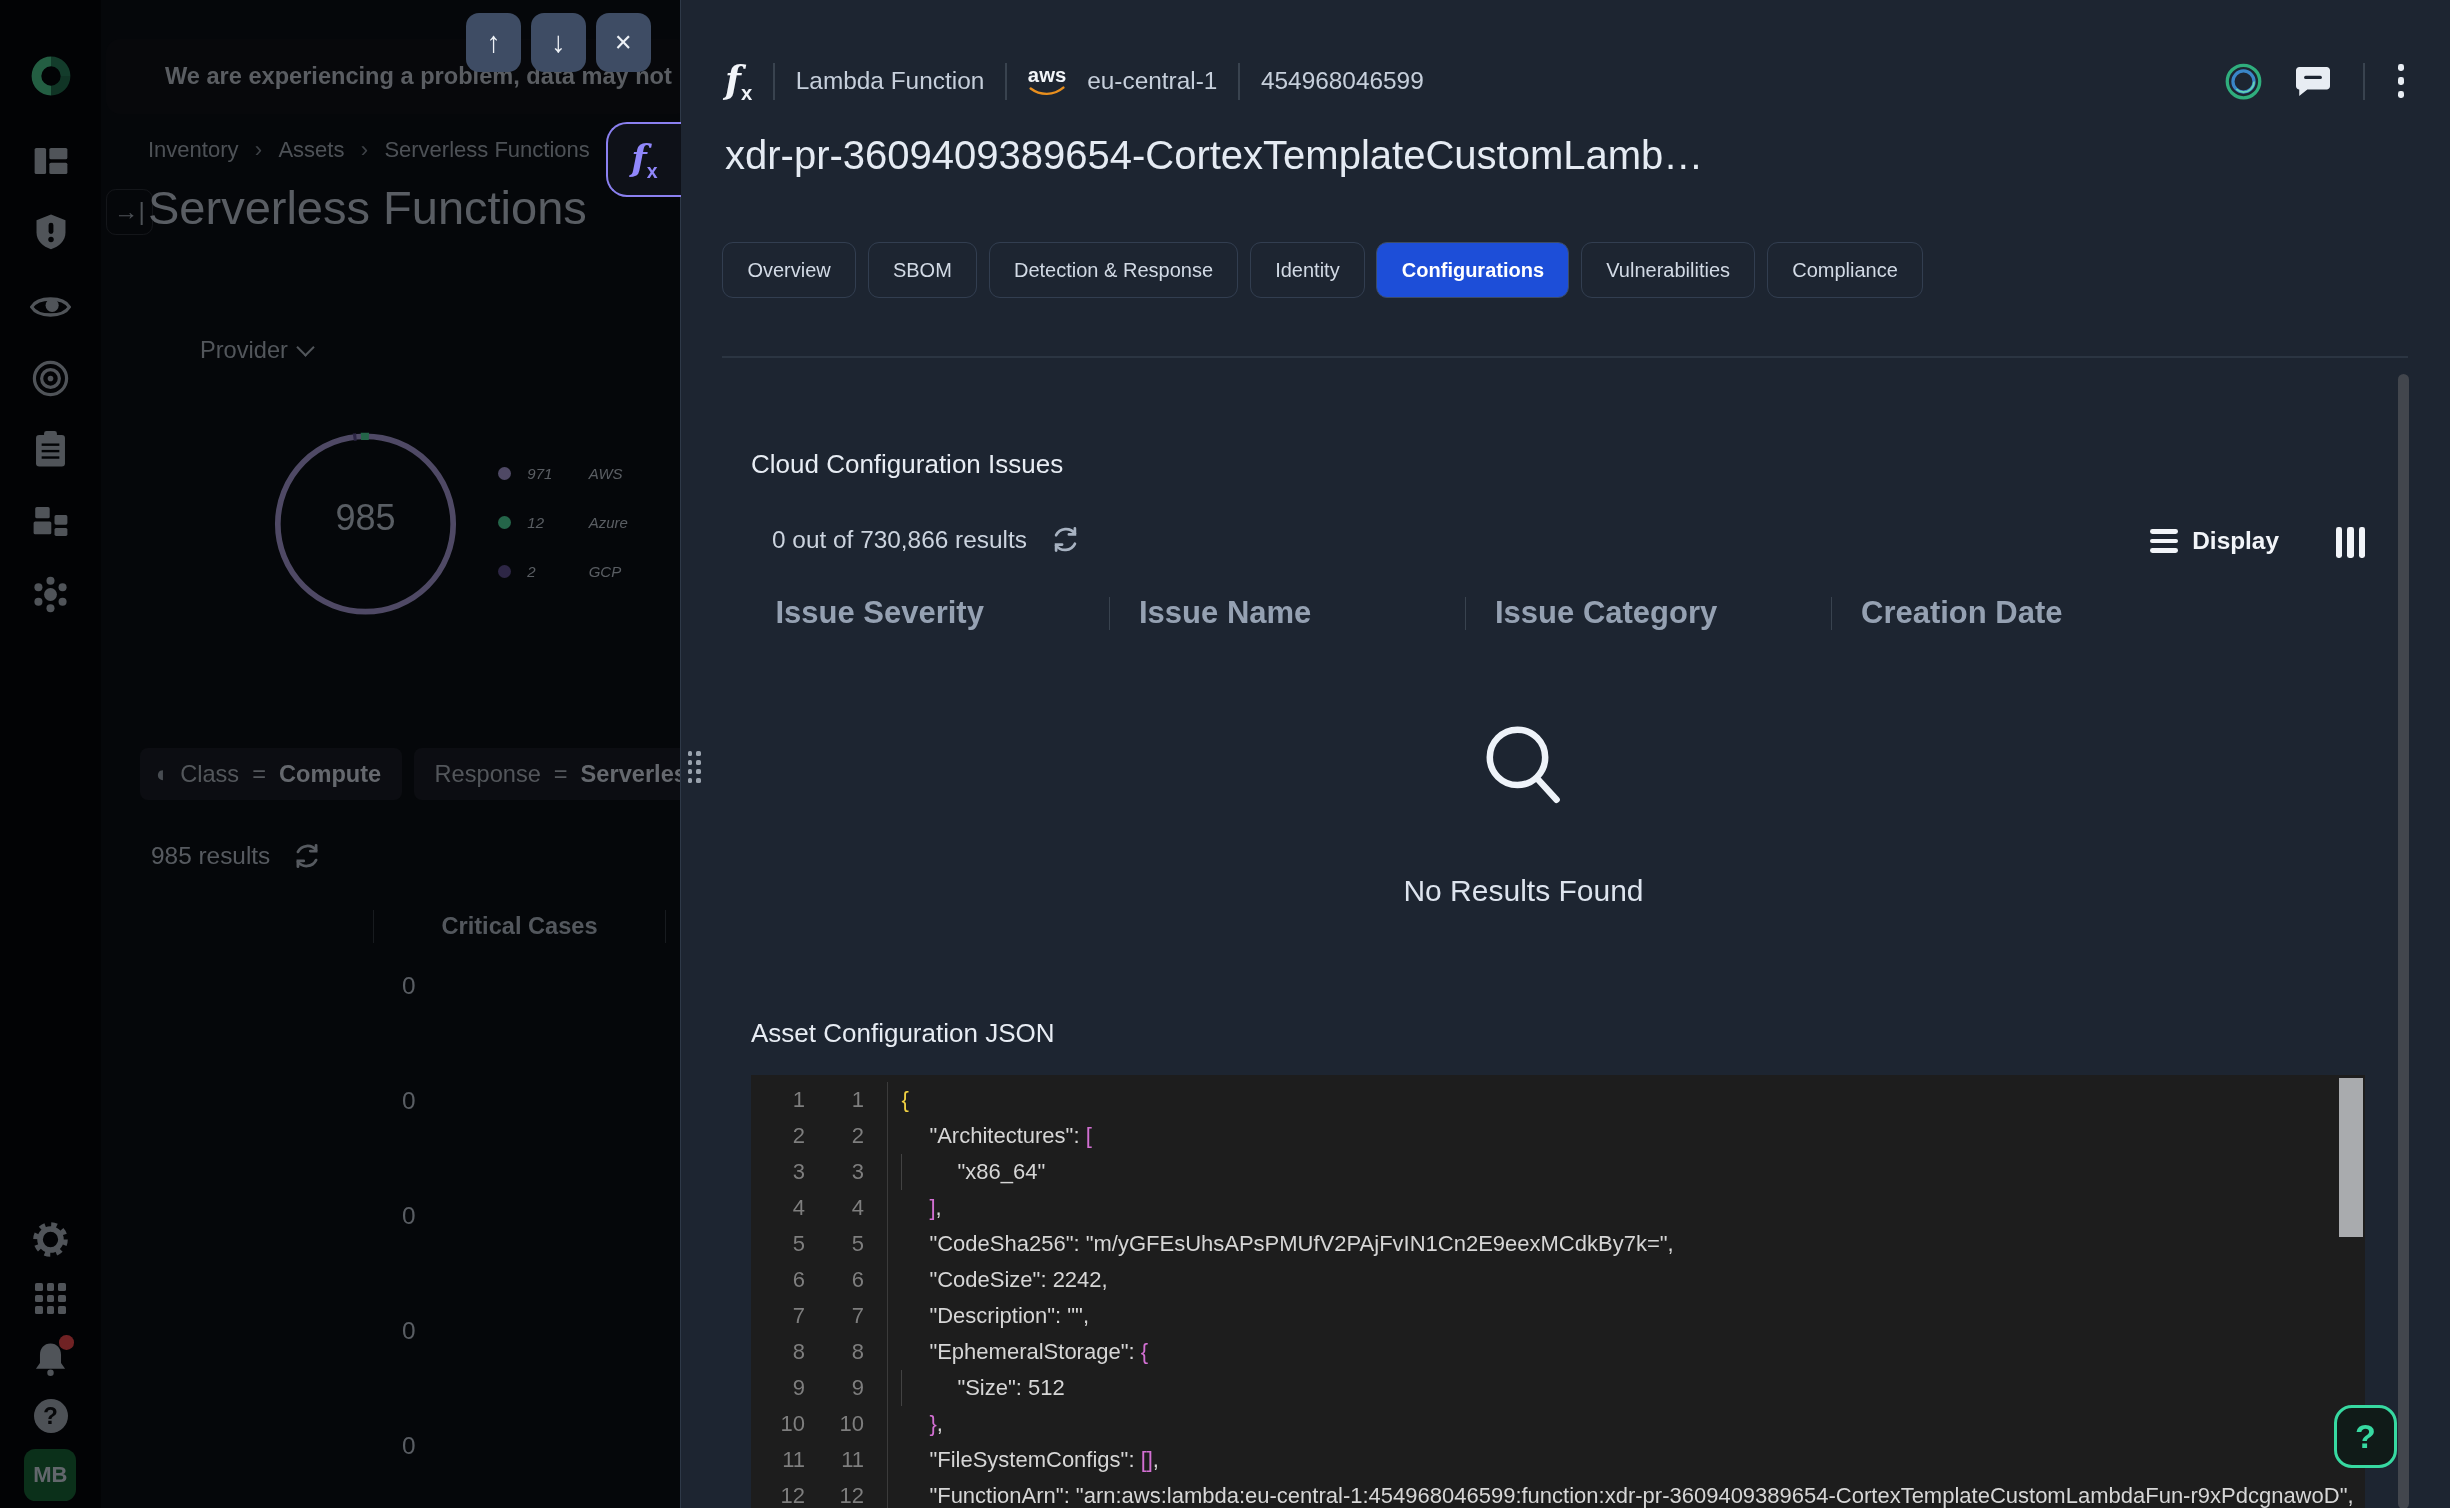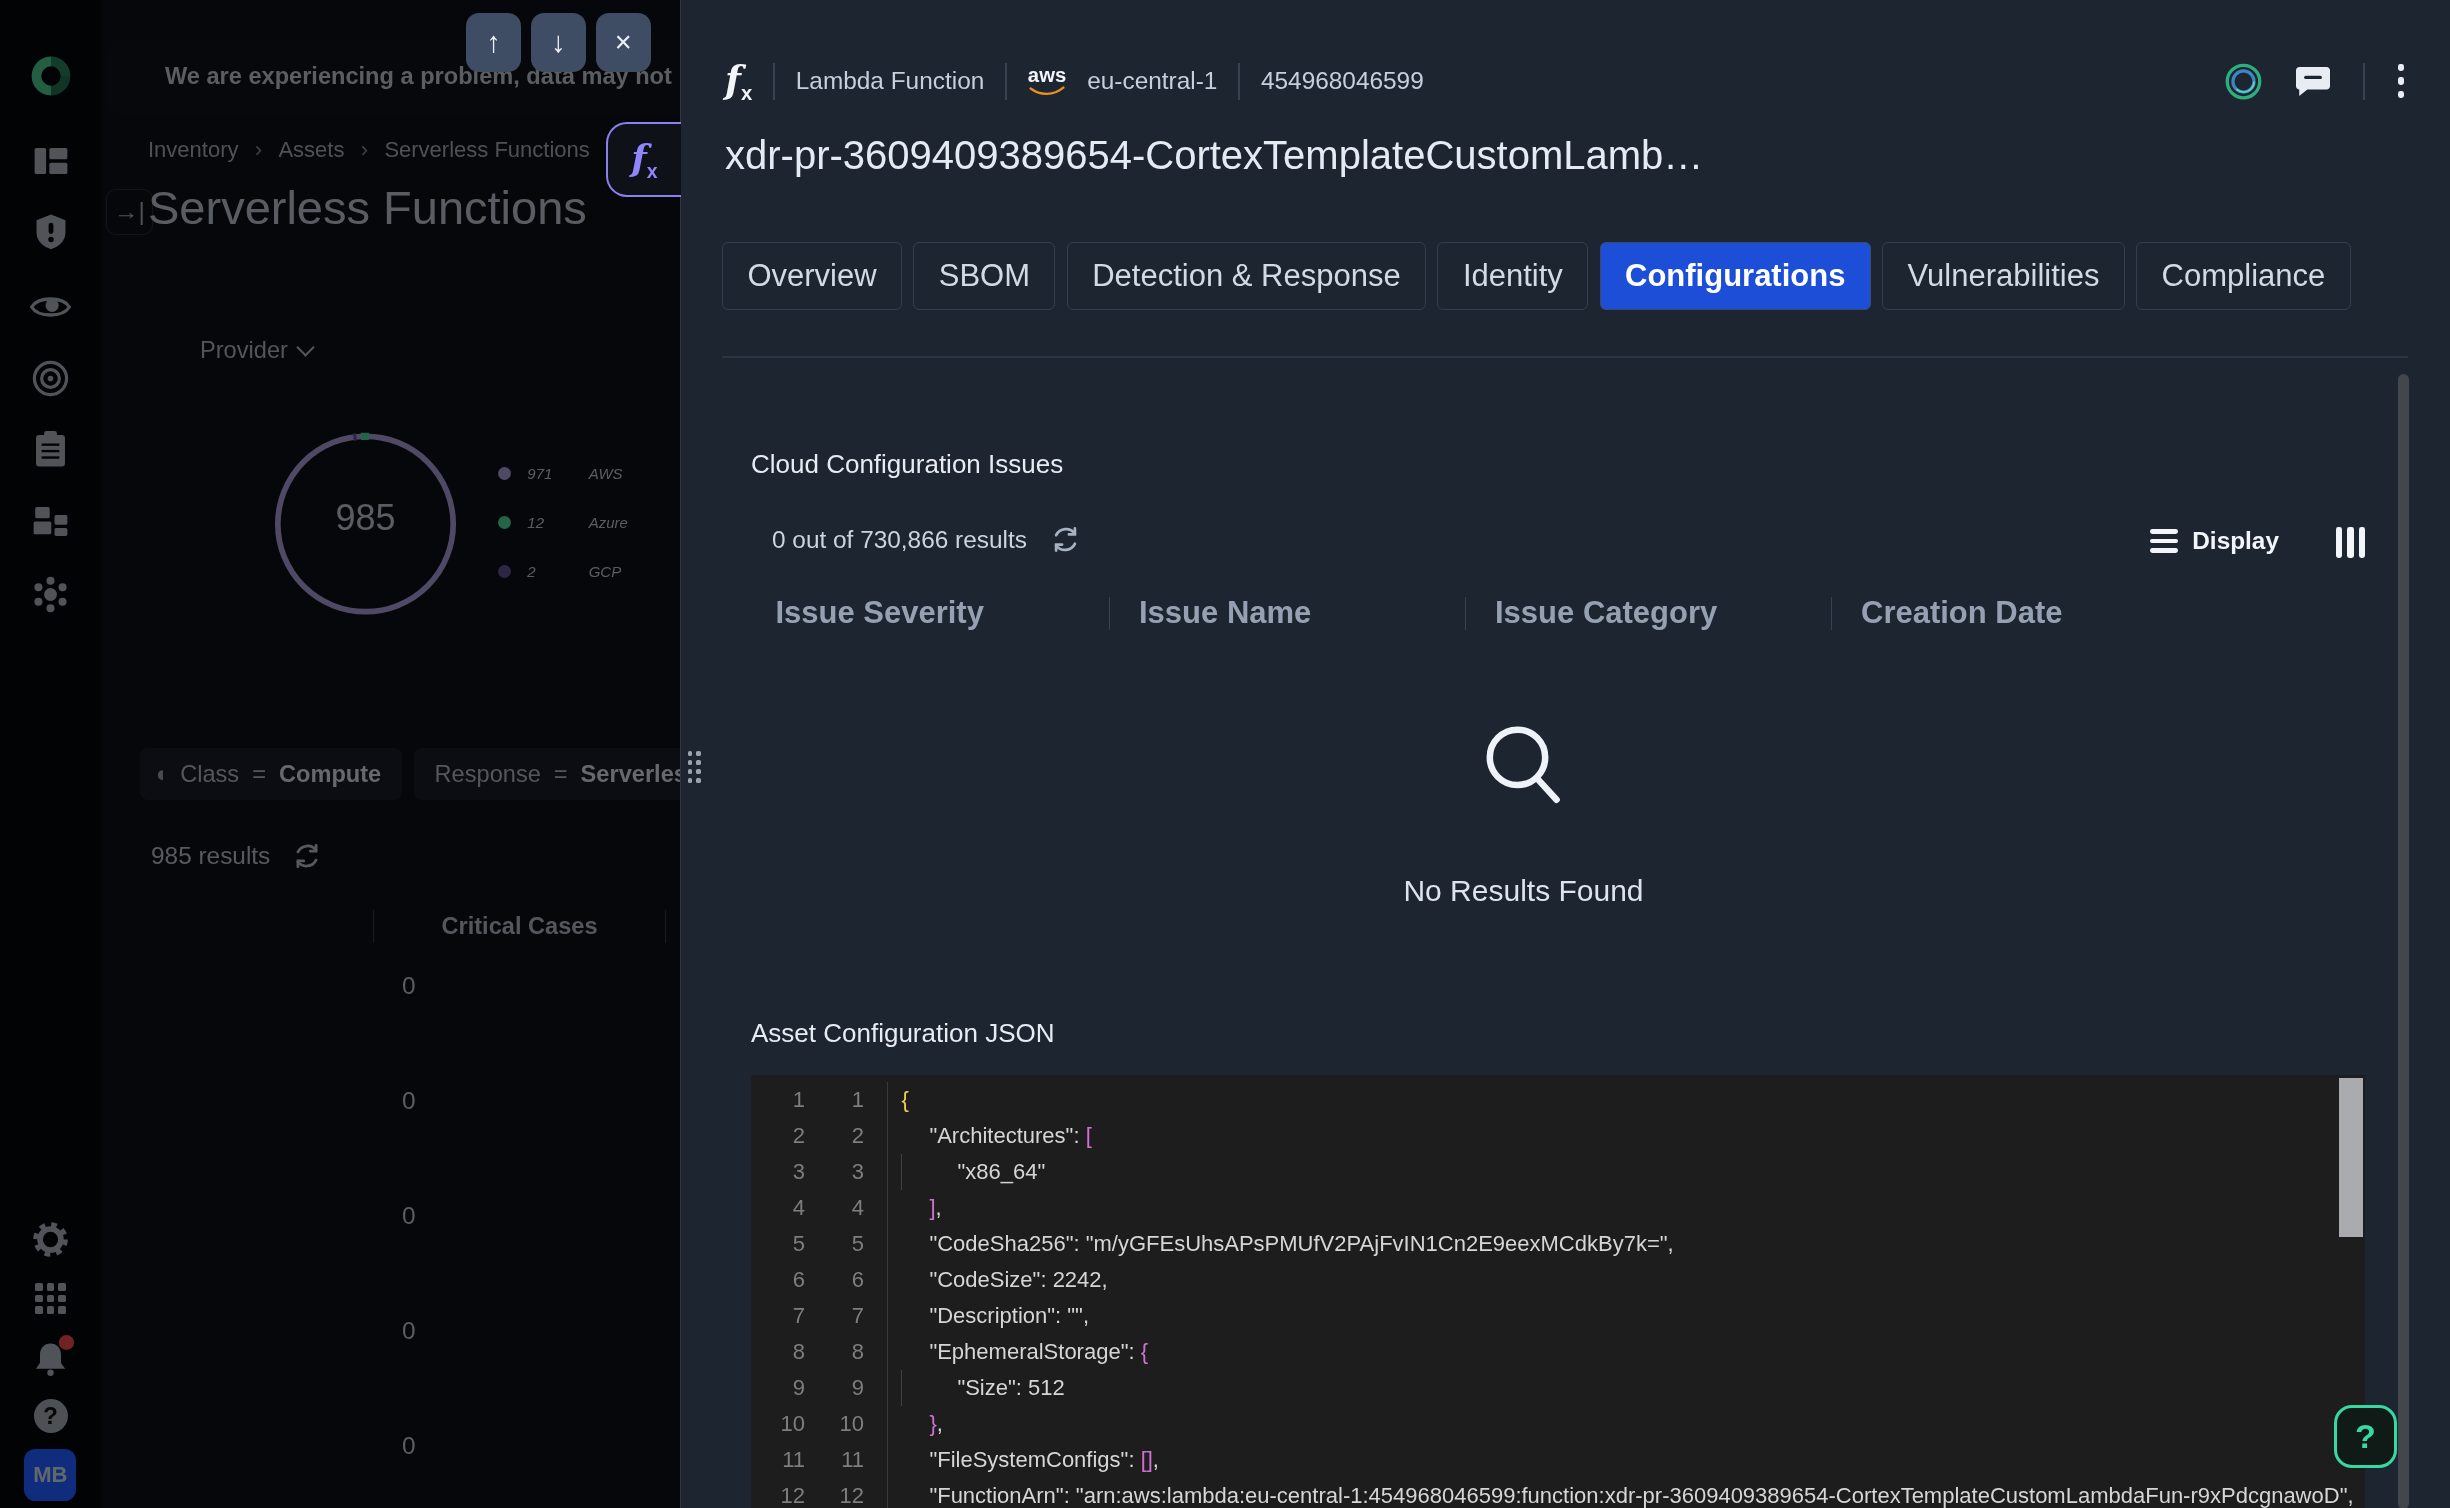--- a/index.html
+++ b/index.html
@@ -68,22 +68,22 @@
   .vdiv { width:1.6px; height:37px; background:#39434f; }
   .aws-logo { display:flex; flex-direction:column; align-items:center; color:#f2f5f9; font-weight:bold; font-size:20.3px; line-height:18px; }
   .aws-logo svg { margin-top:1.6px; }
   .p-head-right { position:absolute; right:46px; top:60px; height:42px; display:flex; align-items:center; gap:33px; }
   .kebab { display:flex; flex-direction:column; gap:6.5px; }
   .kebab i { width:6.5px; height:7.3px; border-radius:2.4px; background:#e8edf3; }
 
   .p-title { position:absolute; left:44px; top:133px; width:1626px; font-size:40px; font-weight:500; color:#e5ebf3; white-space:nowrap; overflow:hidden; }
 
   .tabs { position:absolute; left:41px; top:242px; display:flex; gap:11.4px; }
-  .tab { height:68px; padding:0 24.4px; display:flex; align-items:center; border:0.8px solid #323e50; border-radius:6px;
-         color:#d2dae5; font-size:31px; white-space:nowrap; }
+  .tab { height:56px; padding:0 24.4px; display:flex; align-items:center; border:0.8px solid #323e50; border-radius:11px;
+         color:#d2dae5; font-size:20px; white-space:nowrap; }
   .tab.active { background:#1d4ed8; border-color:#3c4c66; color:#ffffff; font-weight:bold; }
   .tabs-divider { position:absolute; left:41px; top:356px; width:1686px; height:1.6px; background:#2b3542; }
 
   .sec-title { position:absolute; left:70px; font-size:26px; font-weight:500; color:#e7ecf3; }
   .results-row { position:absolute; left:91px; top:525px; display:flex; align-items:center; gap:24.4px; font-size:24.4px; color:#ccd4df; }
   .display-ctl { position:absolute; right:171px; top:527px; display:flex; align-items:center; gap:14.6px; color:#f2f5f9; font-size:24.4px; font-weight:700; }
   .hamb { display:flex; flex-direction:column; gap:4.9px; }
   .hamb i { width:28px; height:4.9px; border-radius:2.4px; background:#f2f5f9; }
   .cols-ic { position:absolute; right:85px; top:527px; display:flex; gap:4.9px; }
   .cols-ic i { width:6.5px; height:31px; border-radius:2.4px; background:#f2f5f9; }
@@ -110,21 +110,21 @@
   .ct .p { color:#d26fd2; }
   .ind { display:inline-block; width:28px; height:36px; vertical-align:top; }
   .ind.g { border-left:0.8px solid #424242; }
   .code-scroll { position:absolute; right:1.6px; top:3.3px; width:24.4px; height:159px; background:#a9abae; }
   .panel-scroll { position:absolute; right:41px; top:374px; width:11.4px; height:1135px; border-radius:5.7px; background:#42464d; }
 
   .help-fab { position:absolute; left:2334px; top:1405px; width:63px; height:63px; border-radius:18px; z-index:7;
               background:#101b18; border:3.3px solid #37d9a1; color:#37d9a1; font-size:34px; font-weight:bold;
               display:flex; align-items:center; justify-content:center; }
 
-  .mb-avatar { position:absolute; left:24.4px; top:1449px; width:52px; height:52px; border-radius:11.4px; background:#1d4ed8;
+  .mb-avatar { position:absolute; left:24.4px; top:1449px; width:52px; height:52px; border-radius:11.4px; background:#14532d;
                color:#aab1bb; font-weight:bold; font-size:22px; display:flex; align-items:center; justify-content:center; }
   .qmark { width:34px; height:34px; border-radius:50%; background:#868c95; color:#0b0d10; font-weight:bold; font-size:24.4px;
            display:flex; align-items:center; justify-content:center; }
   .appgrid { display:grid; grid-template-columns:repeat(3,7.3px); gap:4.1px; }
   .appgrid i { width:7.3px; height:7.3px; background:#8a9199; border-radius:1.6px; }
   .bell-wrap { position:relative; }
   .bell-dot { position:absolute; right:-6.5px; top:-6.5px; width:14.6px; height:14.6px; border-radius:50%; background:#c23b3f; }
 </style>
 </head>
 <body>

